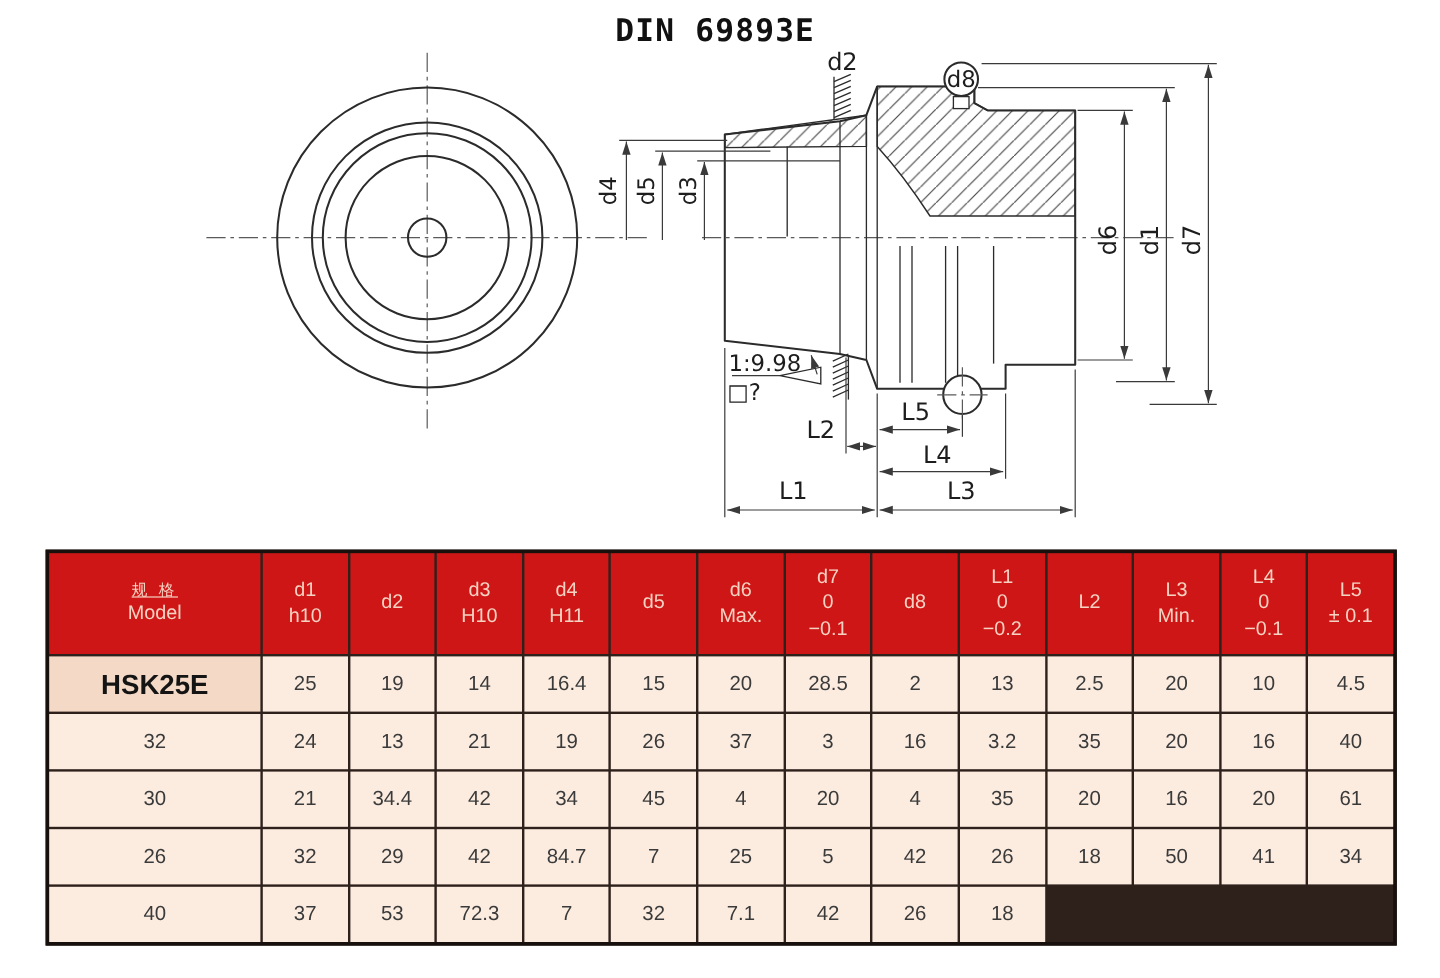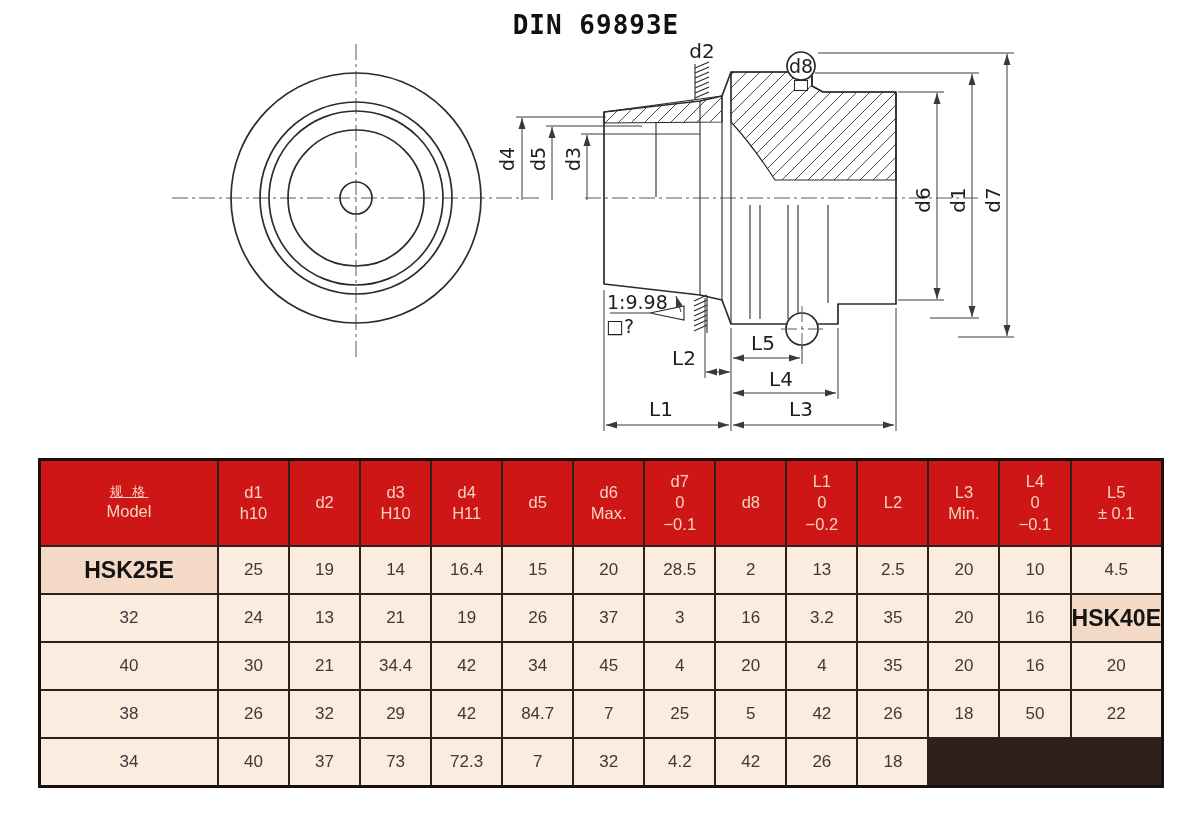--- a/index.html
+++ b/index.html
@@ -247,53 +247,52 @@
     <div class="td val">21</div>
     <div class="td val">19</div>
     <div class="td val">26</div>
     <div class="td val">37</div>
     <div class="td val">3</div>
     <div class="td val">16</div>
     <div class="td val">3.2</div>
     <div class="td val">35</div>
     <div class="td val">20</div>
     <div class="td val">16</div>
-    <div class="td model">HSK40E</div>
     <div class="td val">40</div>
     <div class="td val">30</div>
     <div class="td val">21</div>
     <div class="td val">34.4</div>
     <div class="td val">42</div>
     <div class="td val">34</div>
     <div class="td val">45</div>
     <div class="td val">4</div>
     <div class="td val">20</div>
     <div class="td val">4</div>
     <div class="td val">35</div>
     <div class="td val">20</div>
     <div class="td val">16</div>
     <div class="td val">20</div>
-    <div class="td val">38</div>
+    <div class="td val">61</div>
     <div class="td val">26</div>
     <div class="td val">32</div>
     <div class="td val">29</div>
     <div class="td val">42</div>
     <div class="td val">84.7</div>
     <div class="td val">7</div>
     <div class="td val">25</div>
     <div class="td val">5</div>
     <div class="td val">42</div>
     <div class="td val">26</div>
     <div class="td val">18</div>
     <div class="td val">50</div>
-    <div class="td val">22</div>
+    <div class="td val">41</div>
     <div class="td val">34</div>
     <div class="td val">40</div>
     <div class="td val">37</div>
-    <div class="td val">73</div>
+    <div class="td val">53</div>
     <div class="td val">72.3</div>
     <div class="td val">7</div>
     <div class="td val">32</div>
-    <div class="td val">4.2</div>
+    <div class="td val">7.1</div>
     <div class="td val">42</div>
     <div class="td val">26</div>
     <div class="td val">18</div>
   </div>
 
 </body></html>

